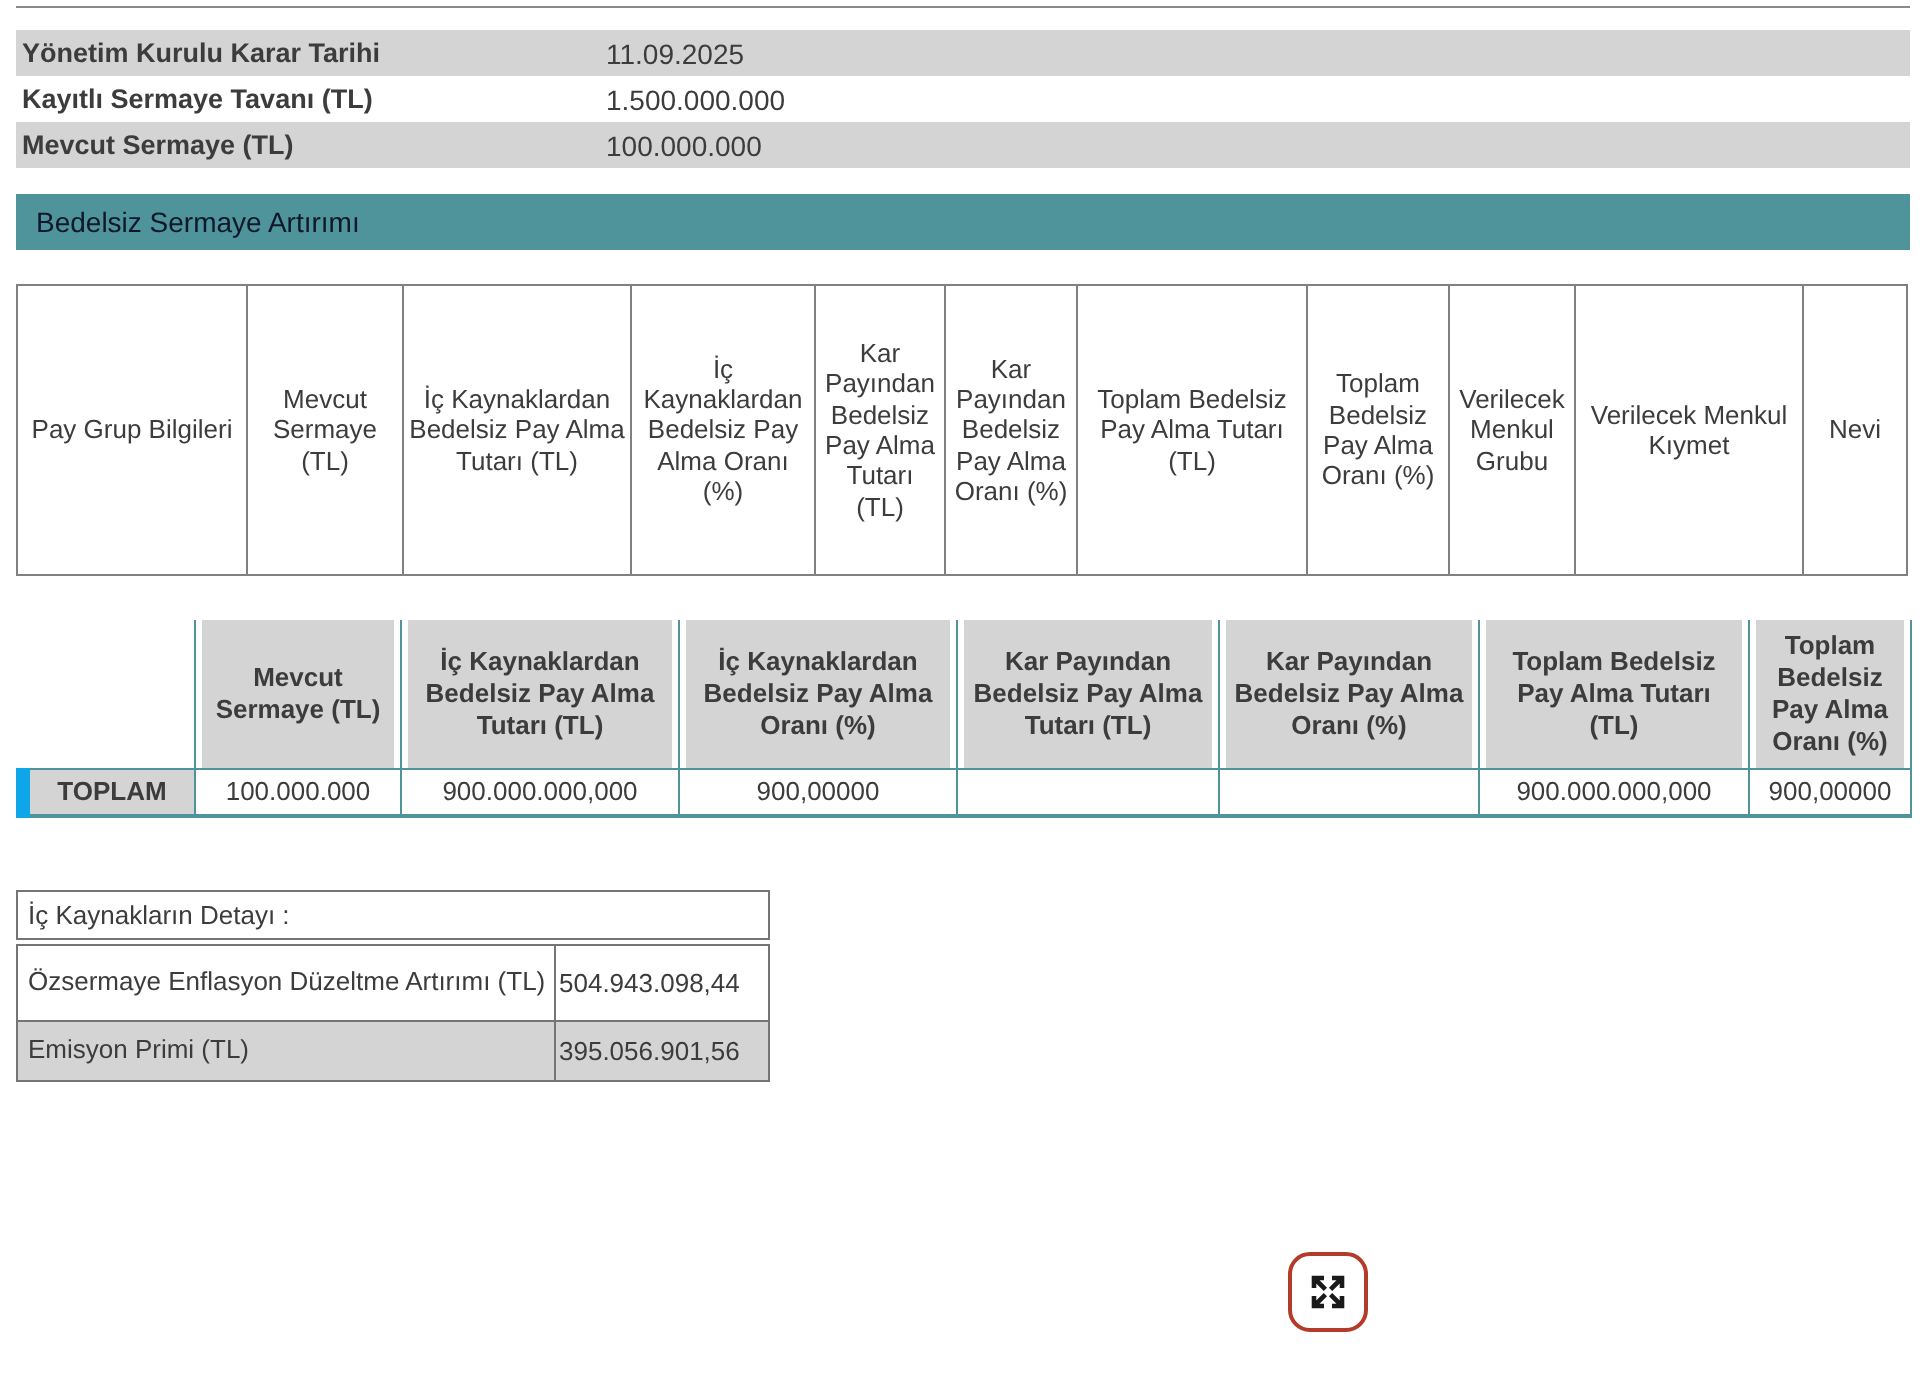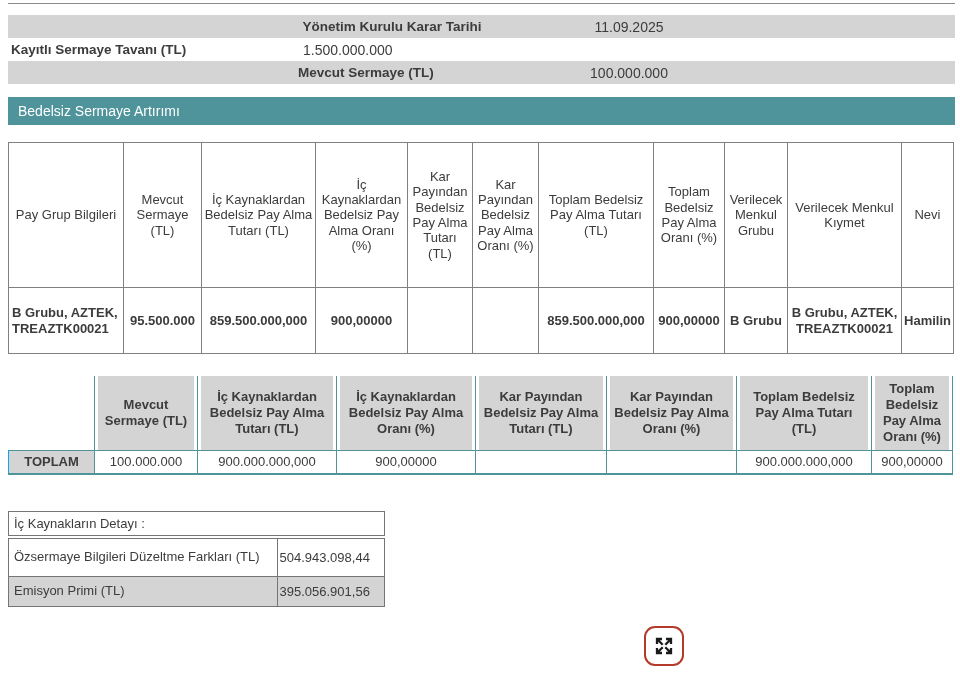--- a/index.html
+++ b/index.html
@@ -12,31 +12,31 @@
     overflow: hidden;
   }
   .content { position: absolute; left: 8px; top: 0; width: 947px; }
 
   
   .top-line { margin-top: 3px; border-top: 1px solid #8a8a8a; height: 0; }
 
   
   .info-list { margin-top: 11px; }
   .info-row { display: flex; align-items: center; height: 23px; }
-  .info-row.alt { background: #d4d4d4; justify-content: center; }
+  .info-row.alt { background: #d4d4d4; }
   .info-label { width: 295px; padding-left: 3px; font-weight: bold; font-size: 13.5px; }
   .info-value { font-size: 14px; }
 
   
   .section-band {
     margin-top: 13px;
     height: 28px;
     line-height: 28px;
     background: #4f939b;
-    color: #ffffff;
+    color: #0f172a;
     font-size: 14px;
     padding-left: 10px;
   }
 
   
   table.capital {
     margin-top: 17px;
     border-collapse: collapse;
     table-layout: fixed;
     width: 945px;
@@ -82,21 +82,21 @@
     padding: 0 2px;
   }
   table.totals .hblock.empty { background: transparent; }
   table.totals td {
     border: 1px solid #4f939b;
     border-bottom: 2px solid #4f939b;
     height: 23px;
     text-align: center;
     vertical-align: middle;
   }
-  table.totals td:first-child { border-left: 1px solid #0ea5e9; }
+  table.totals td:first-child { border-left: 7px solid #0ea5e9; }
   table.totals td.total-label { background: #d4d4d4; font-weight: bold; }
 
   
   .detail { margin-top: 36px; width: 451px; }
   .detail-title-box {
     border: 1px solid #757575;
     height: 25px; line-height: 23px;
     padding-left: 5px; font-size: 13px;
     width: 377px;
   }
@@ -170,33 +170,20 @@
         <th>Kar Payından Bedelsiz Pay Alma Tutarı (TL)</th>
         <th>Kar Payından Bedelsiz Pay Alma Oranı (%)</th>
         <th>Toplam Bedelsiz Pay Alma Tutarı (TL)</th>
         <th>Toplam Bedelsiz Pay Alma Oranı (%)</th>
         <th>Verilecek Menkul Grubu</th>
         <th>Verilecek Menkul Kıymet</th>
         <th>Nevi</th>
       </tr>
     </thead>
     <tbody>
-      <tr class="row-b bold">
-        <td class="tl">B Grubu, AZTEK, TREAZTK00021</td>
-        <td>95.500.000</td>
-        <td>859.500.000,000</td>
-        <td>900,00000</td>
-        <td></td>
-        <td></td>
-        <td>859.500.000,000</td>
-        <td>900,00000</td>
-        <td>B Grubu</td>
-        <td>B Grubu, AZTEK, TREAZTK00021</td>
-        <td>Hamilin</td>
-      </tr>
     </tbody>
   </table>
 
   <table class="totals">
     <colgroup>
       <col style="width:86px">
         <col style="width:103px">
         <col style="width:139px">
         <col style="width:139px">
       <col style="width:131px">
@@ -245,21 +232,21 @@
       </tr>
     </tbody>
   </table>
 
   <div class="detail">
     <div class="detail-title-box">İç Kaynakların Detayı :</div>
     <div class="detail-body-box">
       <table class="detail-table">
         <tbody>
             <tr class="drow1">
-          <td class="dlabel">Özsermaye Bilgileri Düzeltme Farkları (TL)</td>
+          <td class="dlabel">Özsermaye Enflasyon Düzeltme Artırımı (TL)</td>
           <td class="dvalue">504.943.098,44</td>
         </tr>
         <tr class="drow2">
           <td class="dlabel">Emisyon Primi (TL)</td>
           <td class="dvalue">395.056.901,56</td>
         </tr>
       </tbody>
         </table>
     </div>
   </div>

